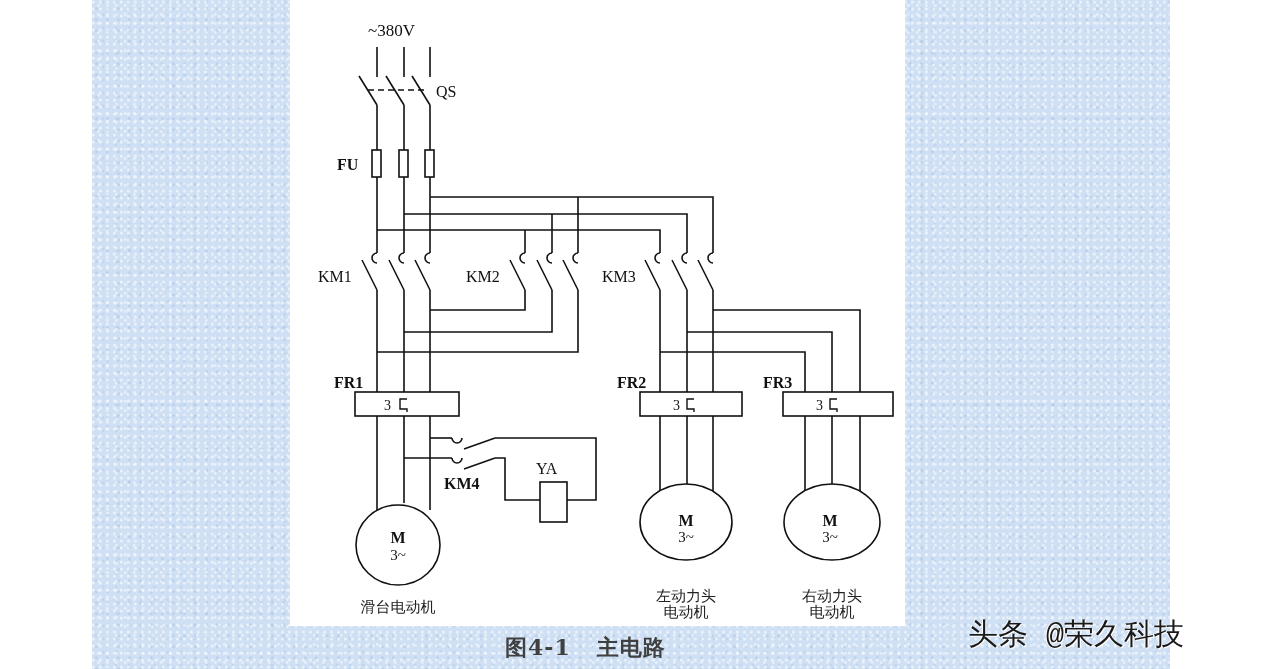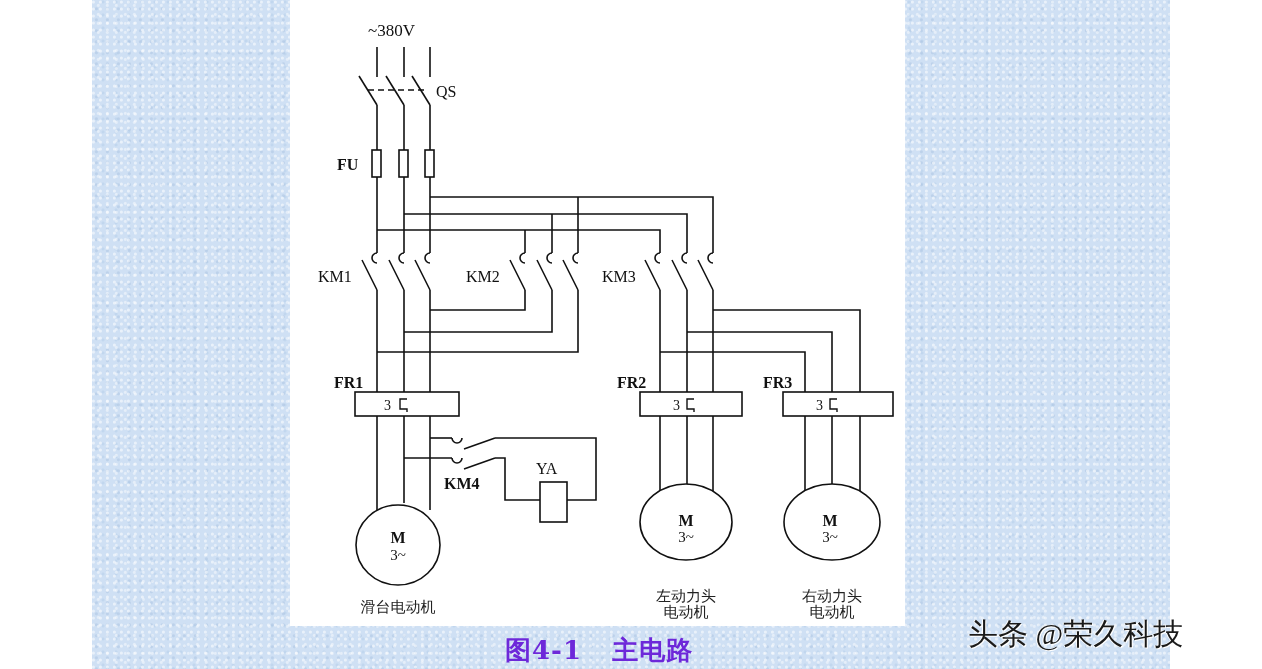--- a/index.html
+++ b/index.html
@@ -17,27 +17,27 @@
       radial-gradient(circle at 40% 80%, rgba(170,195,225,0.5) 0 1px, transparent 2px),
       radial-gradient(circle at 85% 15%, rgba(180,205,232,0.5) 0 1px, transparent 2px);
     background-size: 7px 7px, 9px 9px, 11px 11px, 13px 13px;
   }
   .diagram-area {
     position: absolute; left: 290px; top: 0; width: 615px; height: 626px;
     background: #ffffff;
   }
   svg.schematic { position: absolute; left: 0; top: 0; }
   .caption {
-    position: absolute; left: 505px; top: 633px; font-size: 26px; color: #6d28d9;
+    position: absolute; left: 505px; top: 633px; font-size: 22px; color: #404040;
     font-family: "DejaVu Serif", serif; font-weight: bold; letter-spacing: 1px;
     white-space: pre;
   }
   .watermark {
     position: absolute; left: 968px; top: 614px; font-size: 30px; color: #1a1a1a;
-    font-family: Liberation Serif, serif;
+    font-family: Liberation Mono, monospace;
     text-shadow: 1px 1px 0 #ffffff, -1px 0 0 #ffffff;
     white-space: pre;
   }
   .lbl { font-family: "Liberation Serif", "DejaVu Serif", serif; fill: #111; }
   .cn { font-family: "DejaVu Sans", sans-serif; fill: #222; }
 </style>
 </head>
 <body>
 
 <div class="bg-panel"></div>

